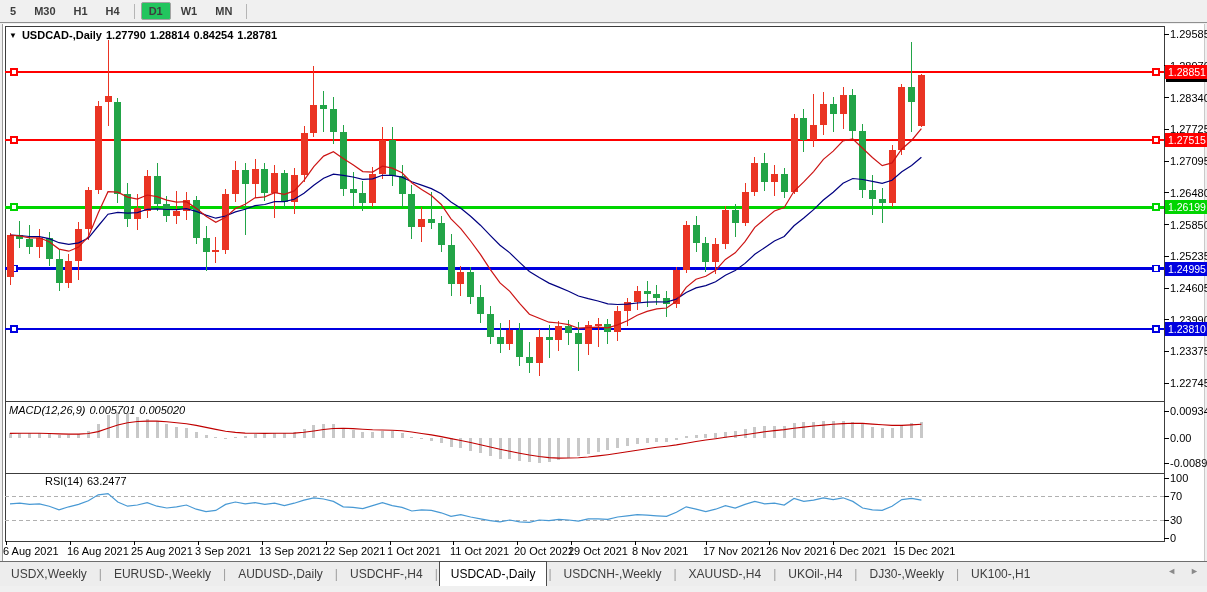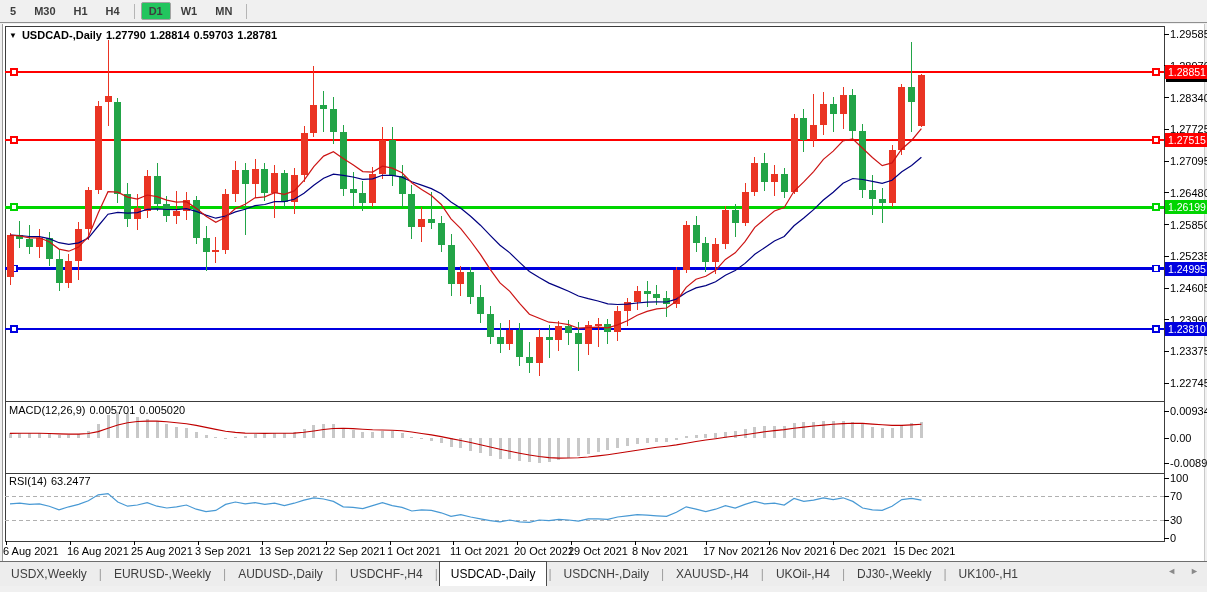--- a/index.html
+++ b/index.html
@@ -22,22 +22,22 @@
   svg { position:absolute; top:0; left:0; z-index:1; }
   #chart-title {
     position:absolute; top:29px; left:9px; z-index:3;
     font-size:11px; font-weight:bold; color:#000; white-space:nowrap;
   }
   #chart-title .tri { font-size:8px; margin-right:5px; position:relative; top:-1px; }
   #chart-title span.v { margin-left:4px;margin-top:42px; }
   .panelabel {
     position:absolute; left:9px; z-index:3; font-size:11px; color:#000; white-space:nowrap;
   }
-  #macd-label { top:404px; }
-  #rsi-label  { top:475px; }
+  #macd-label { top:404px;font-style:italic; }
+  #rsi-label  { top:475px;margin-left:36px; }
   .panelabel span.v { margin-left:4px; }
   #tabbar {
     position:absolute; top:561px; left:0; width:1207px; height:25px;
     background:#ededed; border-top:1px solid #6e6e6e;
     display:flex; align-items:stretch; z-index:5; font-size:12px; color:#3e3e3e;
   }
   .tab { display:flex; align-items:center; padding:12px 11px; white-space:nowrap; cursor:default; }
   .tab.active {
     background:#ffffff; border:1px solid #4c4c4c; border-bottom:none;
     color:#000; margin-top:-1px;
@@ -450,42 +450,42 @@
     <text x="1168" y="143.9897959183669" font-size="10.5" font-family="&quot;Liberation Sans&quot;, sans-serif" fill="#ffffff">1.27515</text>
     <rect x="1165" y="200.13265306122437" width="42" height="14" fill="#00d500"></rect>
     <text x="1168" y="211.13265306122437" font-size="10.5" font-family="&quot;Liberation Sans&quot;, sans-serif" fill="#ffffff">1.26199</text>
     <rect x="1165" y="261.561224489796" width="42" height="14" fill="#0000e0"></rect>
     <text x="1168" y="272.561224489796" font-size="10.5" font-family="&quot;Liberation Sans&quot;, sans-serif" fill="#ffffff">1.24995</text>
     <rect x="1165" y="322.020408163265" width="42" height="14" fill="#0000e0"></rect>
     <text x="1168" y="333.020408163265" font-size="10.5" font-family="&quot;Liberation Sans&quot;, sans-serif" fill="#ffffff">1.23810</text>
   </svg>
 
 <div id="chart-title">
-  <span class="tri">▼</span><span>USDCAD-,Daily</span><span class="v">1.27790</span><span class="v">1.28814</span><span class="v">0.59703</span><span class="v">1.28781</span>
+  <span class="tri">▼</span><span>USDCAD-,Daily</span><span class="v">1.27790</span><span class="v">1.28814</span><span class="v">0.84254</span><span class="v">1.28781</span>
 </div>
 
 <div id="macd-label" class="panelabel">
   <span>MACD(12,26,9)</span><span class="v">0.005701</span><span class="v">0.005020</span>
 </div>
 <div id="rsi-label" class="panelabel">
   <span>RSI(14)</span><span class="v">63.2477</span>
 </div>
 
 <div id="tabbar">
     <div class="tab">USDX,Weekly</div>
     <div class="tabsep">|</div>
     <div class="tab">EURUSD-,Weekly</div>
     <div class="tabsep">|</div>
     <div class="tab">AUDUSD-,Daily</div>
     <div class="tabsep">|</div>
     <div class="tab">USDCHF-,H4</div>
     <div class="tabsep">|</div>
     <div class="tab active">USDCAD-,Daily</div>
     <div class="tabsep">|</div>
-    <div class="tab">USDCNH-,Daily</div>
+    <div class="tab">USDCNH-,Weekly</div>
     <div class="tabsep">|</div>
     <div class="tab">XAUUSD-,H4</div>
     <div class="tabsep">|</div>
     <div class="tab">UKOil-,H4</div>
     <div class="tabsep">|</div>
     <div class="tab">DJ30-,Weekly</div>
     <div class="tabsep">|</div>
     <div class="tab">UK100-,H1</div>
   </div>
 <div id="tabscroll">

